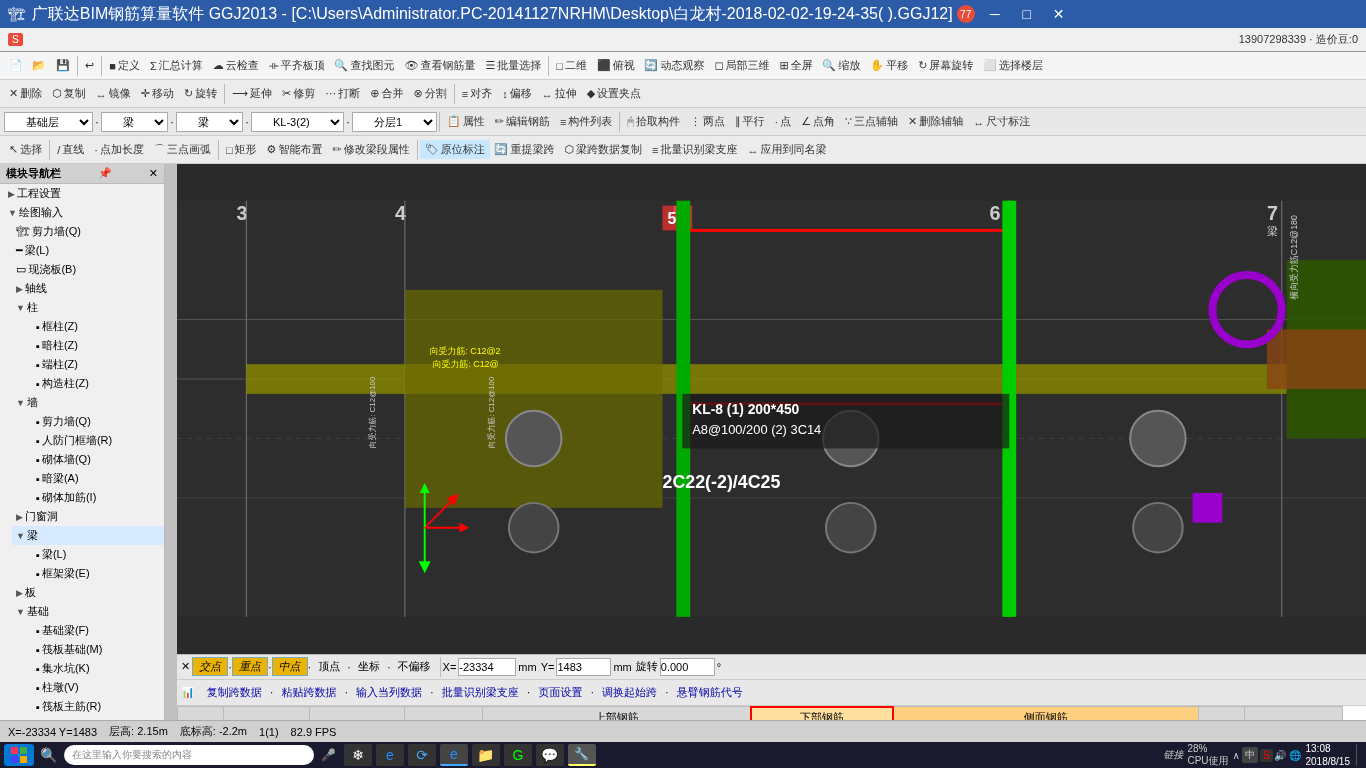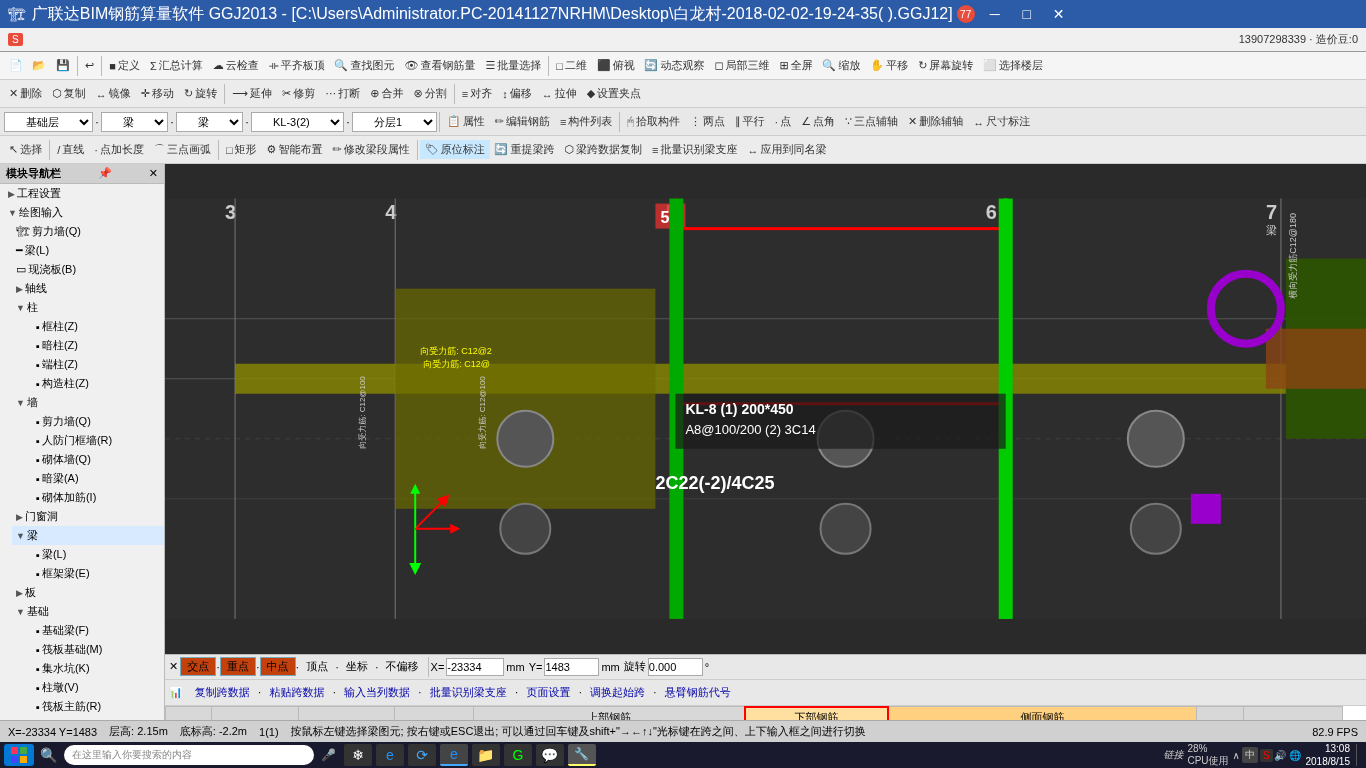--- a/index.html
+++ b/index.html
@@ -98,21 +98,21 @@
     
     #snap-bar {
       width: 100%; height: 26px; background: #f5f5f5; display: flex; align-items: center;
       padding: 0 4px; border-bottom: 1px solid #ccc; font-size: 11px;
     }
 
     .snap-btn {
       padding: 1px 6px; cursor: pointer; border: 1px solid transparent;
       font-size: 11px; display: flex; align-items: center; gap: 2px;
     }
-    .snap-btn.active { background: #c2410c; border-color: #7ab; }
+    .snap-btn.active { background: #eab308; border-color: #7ab; font-style: italic; }
 
     
     #app-wrapper {
       display: flex; flex-direction: column; width: 1366px; height: 768px;
     }
 
     #content-wrapper {
       display: flex; flex: 1; overflow: hidden; position: relative;
     }
 
@@ -250,21 +250,21 @@
     <div class="toolbar-btn">⚙ <span>智能布置</span></div>
     <div class="toolbar-btn">✏ <span>修改梁段属性</span></div>
     <div class="toolbar-sep"></div>
     <div class="toolbar-btn" style="background:#c8e8ff;">🏷 <span>原位标注</span></div>
     <div class="toolbar-btn">🔄 <span>重提梁跨</span></div>
     <div class="toolbar-btn">⬡ <span>梁跨数据复制</span></div>
     <div class="toolbar-btn">≡ <span>批量识别梁支座</span></div>
     <div class="toolbar-btn">↔ <span>应用到同名梁</span></div>
   </div>
 
-  <div id="content-wrapper" style="flex:1; display:flex; overflow:hidden; position:relative;">
+  <div id="content-wrapper" style="flex:1; display:flex; overflow:hidden; position:relative;gap:12px;">
 
     <div id="sidebar">
       <div class="sidebar-header">
         <span class="sidebar-title">模块导航栏</span>
         <span style="cursor:pointer;">📌</span>
         <span style="cursor:pointer;">✕</span>
       </div>
 
       <div class="tree-item">
         <span class="arrow">▶</span>
@@ -602,21 +602,20 @@
       </div>
 
     </div>
   </div>
 
   <div id="statusbar" style="width:100%;height:22px;background:#d0d0d0;display:flex;align-items:center;padding:0 8px;font-size:11px;border-top:1px solid #aaa;gap:12px;">
     <span>X=-23334  Y=1483</span>
     <span>层高: 2.15m</span>
     <span>底标高: -2.2m</span>
     <span>1(1)</span>
-    <span style="flex:1;overflow:hidden;white-space:nowrap;text-overflow:ellipsis;">按鼠标左键选择梁图元; 按右键或ESC退出; 可以通过回车键及shift+"→←↑↓"光标键在跨之间、上下输入框之间进行切换</span>
     <span>82.9 FPS</span>
   </div>
 
   <div id="taskbar">
     <div class="start-btn">
       <svg width="16" height="16" viewBox="0 0 16 16">
         <rect x="0" y="0" width="7" height="7" fill="#f35"></rect>
         <rect x="9" y="0" width="7" height="7" fill="#4a4"></rect>
         <rect x="0" y="9" width="7" height="7" fill="#44f"></rect>
         <rect x="9" y="9" width="7" height="7" fill="#fa0"></rect>
@@ -663,21 +662,21 @@
         <span>28%</span><br>
         <span>CPU使用</span>
       </span>
       <span style="display:flex;gap:2px;align-items:center;font-size:10px;">
         <span style="color:#ccc;">∧</span>
         <span style="color:#ccc;background:#444;padding:1px 3px;border-radius:2px;">中</span>
         <span style="color:#f00;background:#333;padding:1px 3px;border-radius:2px;">S</span>
         <span style="color:#ccc;">🔊</span>
         <span style="color:#ccc;">🌐</span>
       </span>
-      <div style="text-align:right;color:white;font-size:10px;line-height:1.3;">
+      <div style="text-align:left;color:white;font-size:10px;line-height:1.3;">
         <div>13:08</div>
         <div>2018/8/15</div>
       </div>
       <div style="width:6px;height:22px;border-left:1px solid #555;margin-left:2px;"></div>
     </div>
   </div>
 
 </div>
 
 </body></html>

